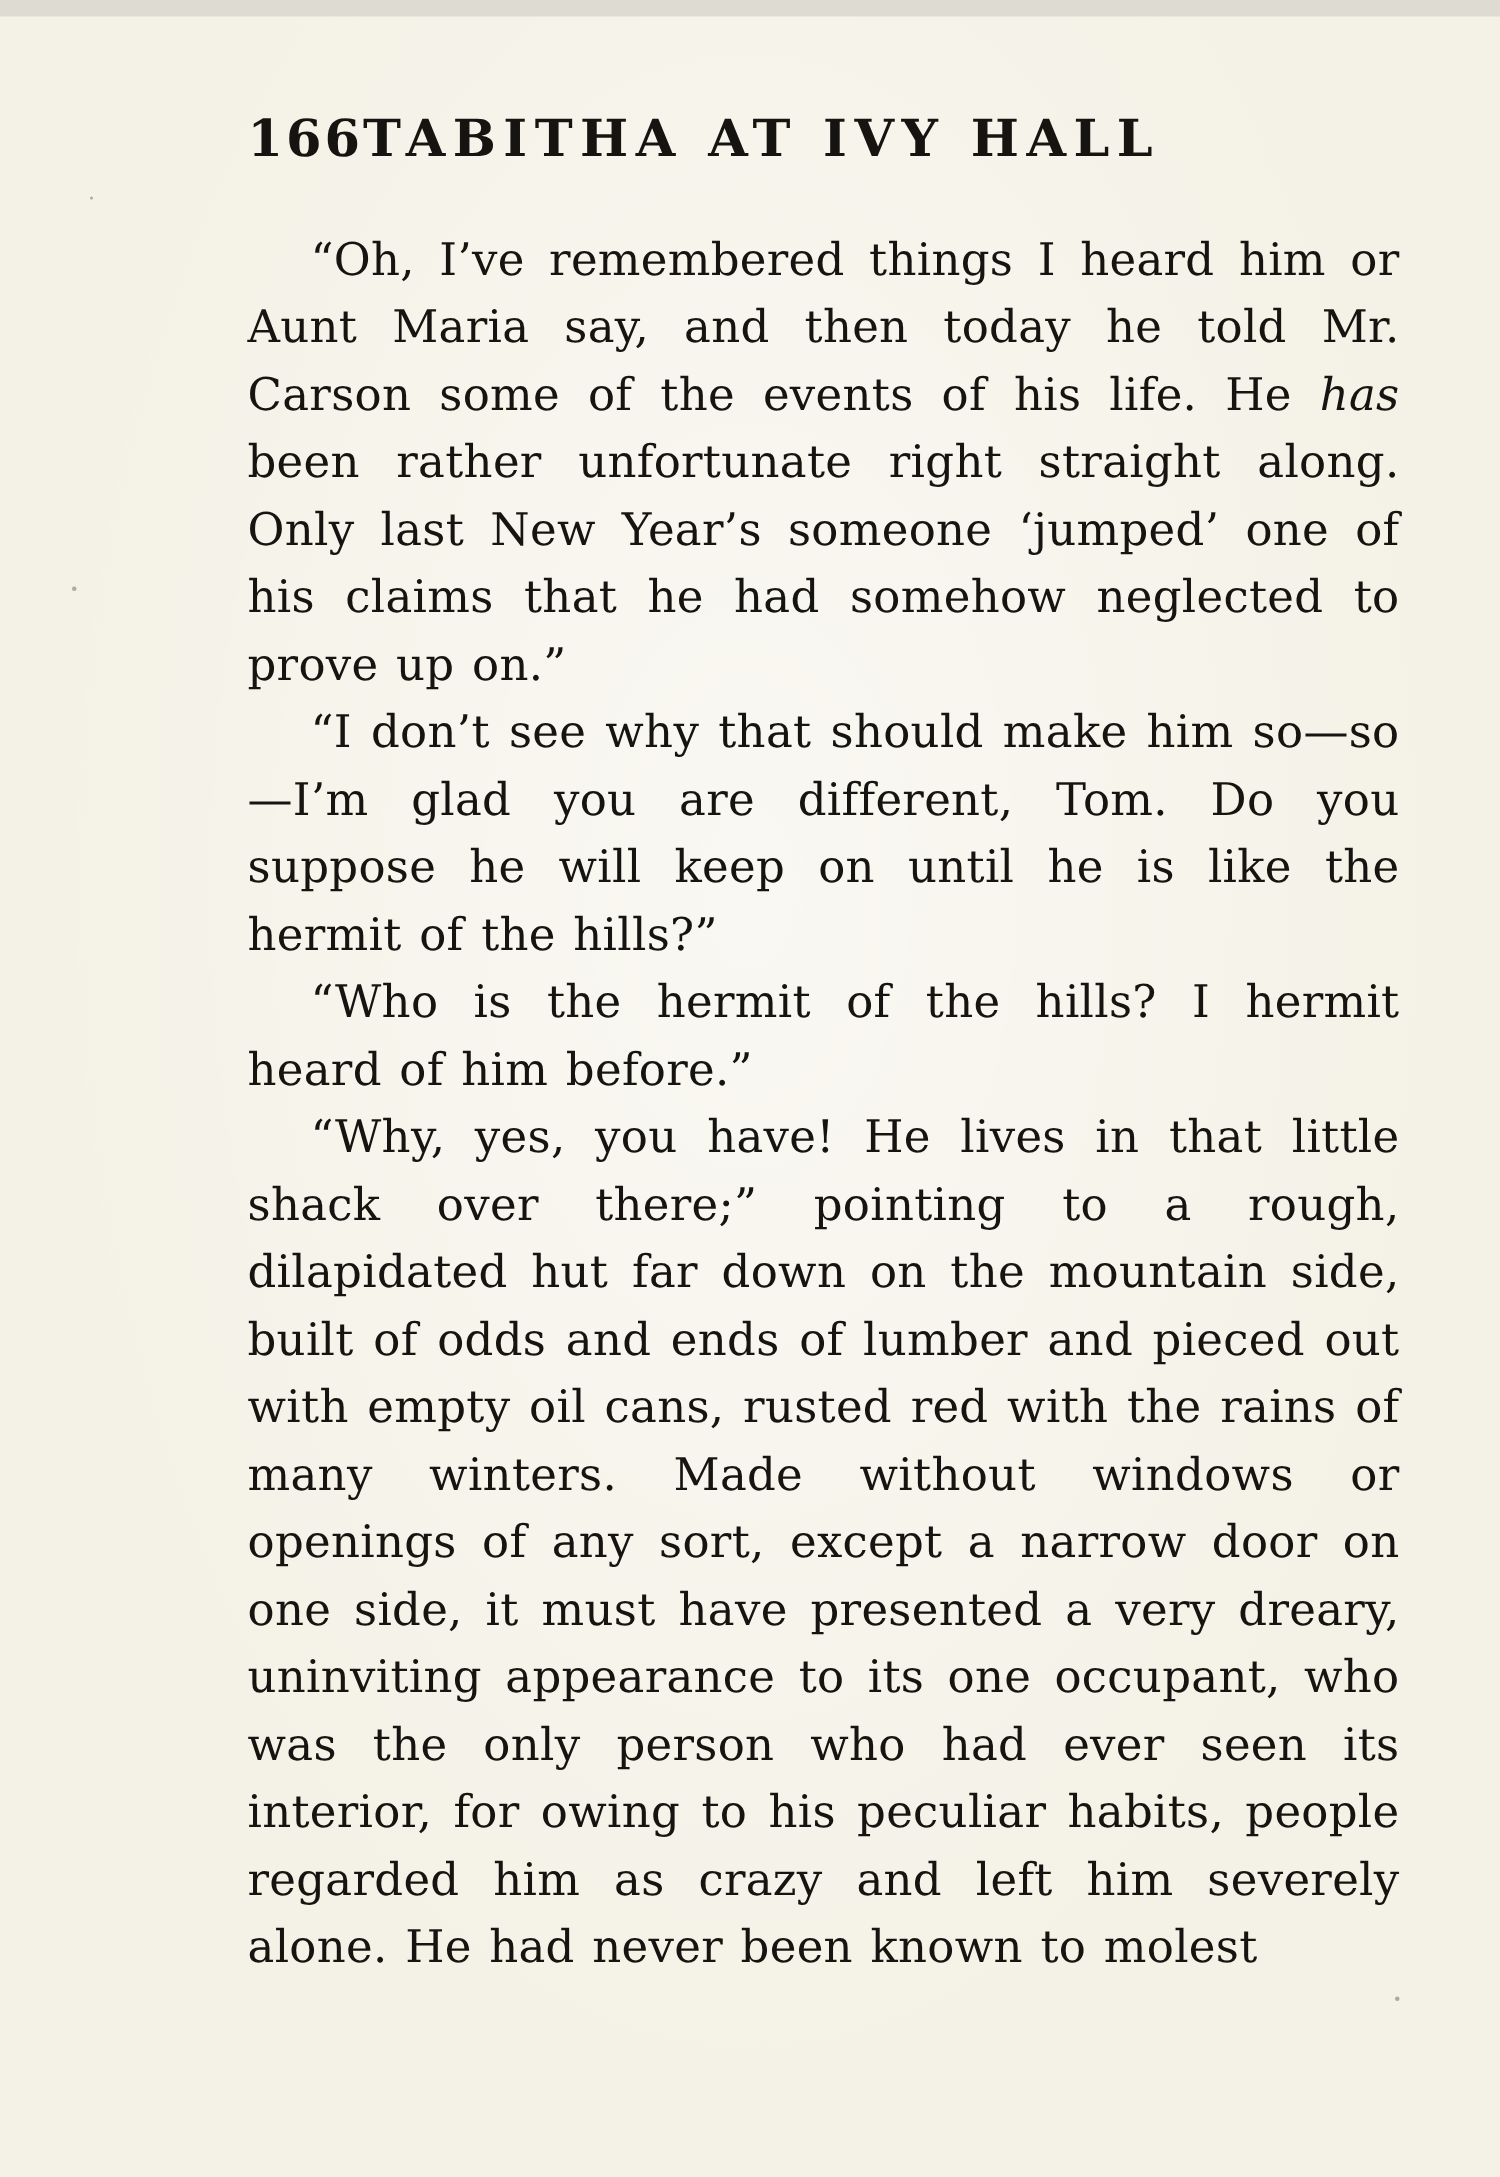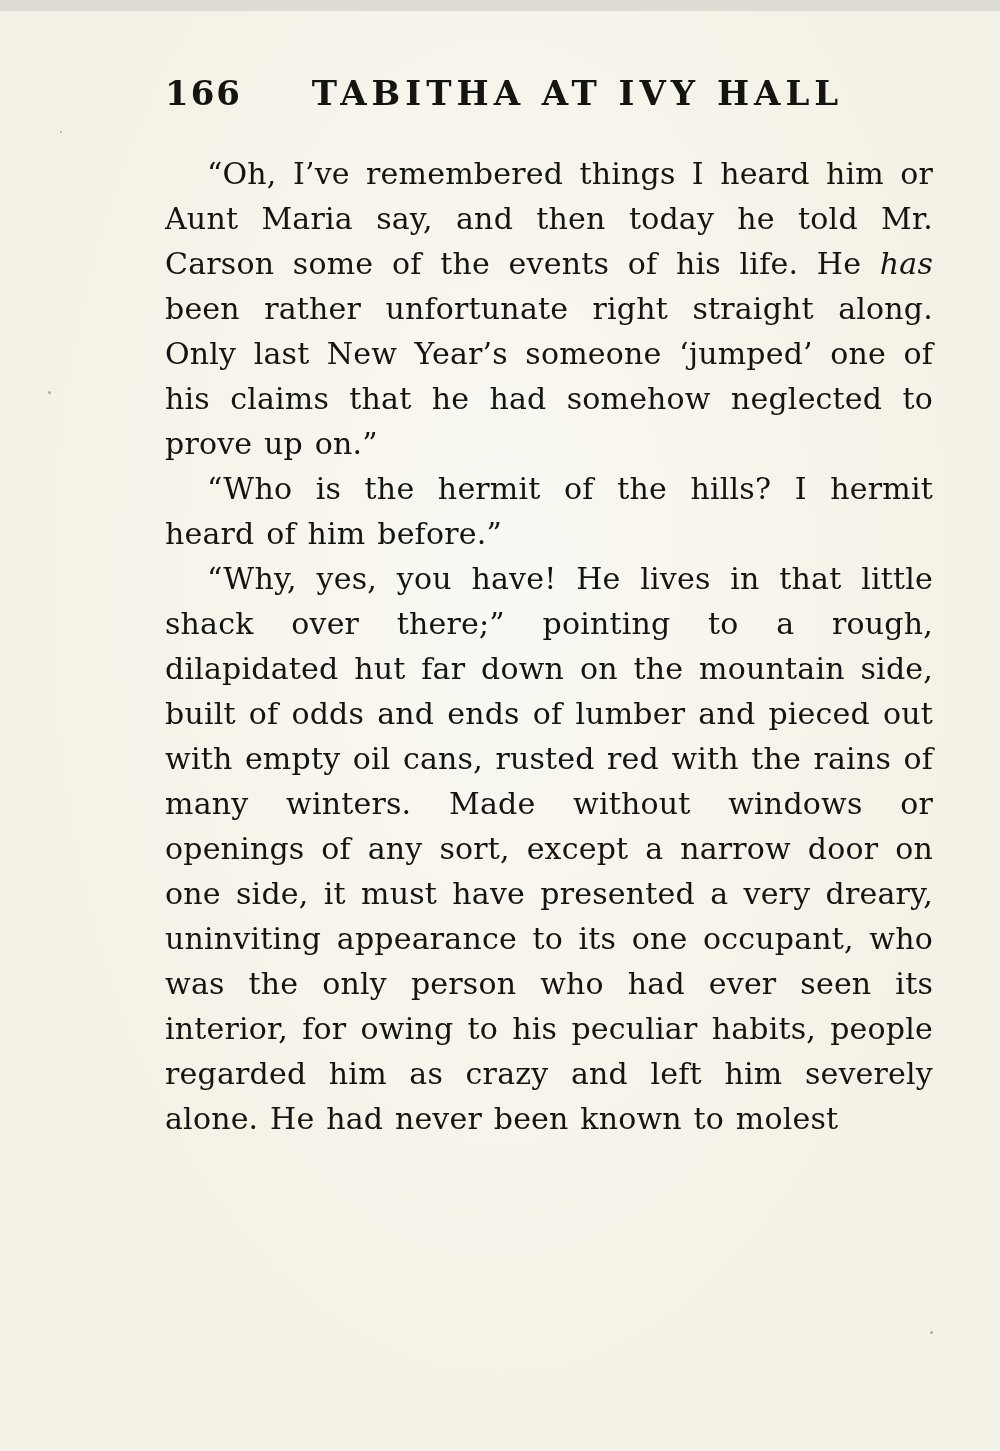--- a/index.html
+++ b/index.html
@@ -31,21 +31,21 @@
     font-weight: bold;
     font-size: 34px;
     letter-spacing: 2px;
     margin-bottom: 38px;
   }
   .running-head .page-number {
     flex: 0 0 auto;
   }
   .running-head .book-title {
     flex: 1 1 auto;
-    text-align: center;
+    text-align: left;
     letter-spacing: 5px;
     padding-right: 20px;
   }
   .body-text p {
     margin: 0;
     font-size: 30px;
     line-height: 45px;
     text-align: justify;
     text-indent: 42px;
     letter-spacing: 0.2px;
@@ -77,20 +77,21 @@
 
     <div class="running-head">
       <span class="page-number">166</span>
       <span class="book-title">TABITHA AT IVY HALL</span>
     </div>
 
     <div class="body-text">
 
       <p><span>“Oh, I’ve remembered things I heard him or Aunt Maria say, and then today he told Mr. Carson some of the events of his life.  He </span><em>has</em><span> been rather unfortunate right straight along. Only last New Year’s someone ‘jumped’ one of his claims that he had somehow neglected to prove up on.”</span></p>
 
+      <p>“I don’t see why that should make him so—so—I’m glad you are different, Tom.  Do you suppose he will keep on until he is like the hermit of the hills?”</p>
 
       <p>“Who is the hermit of the hills?  I hermit heard of him before.”</p>
 
       <p>“Why, yes, you have!  He lives in that little shack over there;” pointing to a rough, dilapidated hut far down on the mountain side, built of odds and ends of lumber and pieced out with empty oil cans, rusted red with the rains of many winters.  Made without windows or openings of any sort, except a narrow door on one side, it must have presented a very dreary, uninviting appearance to its one occupant, who was the only person who had ever seen its interior, for owing to his peculiar habits, people regarded him as crazy and left him severely alone.  He had never been known to molest</p>
 
     </div>
   </div>
 </div>
 
 </body></html>

